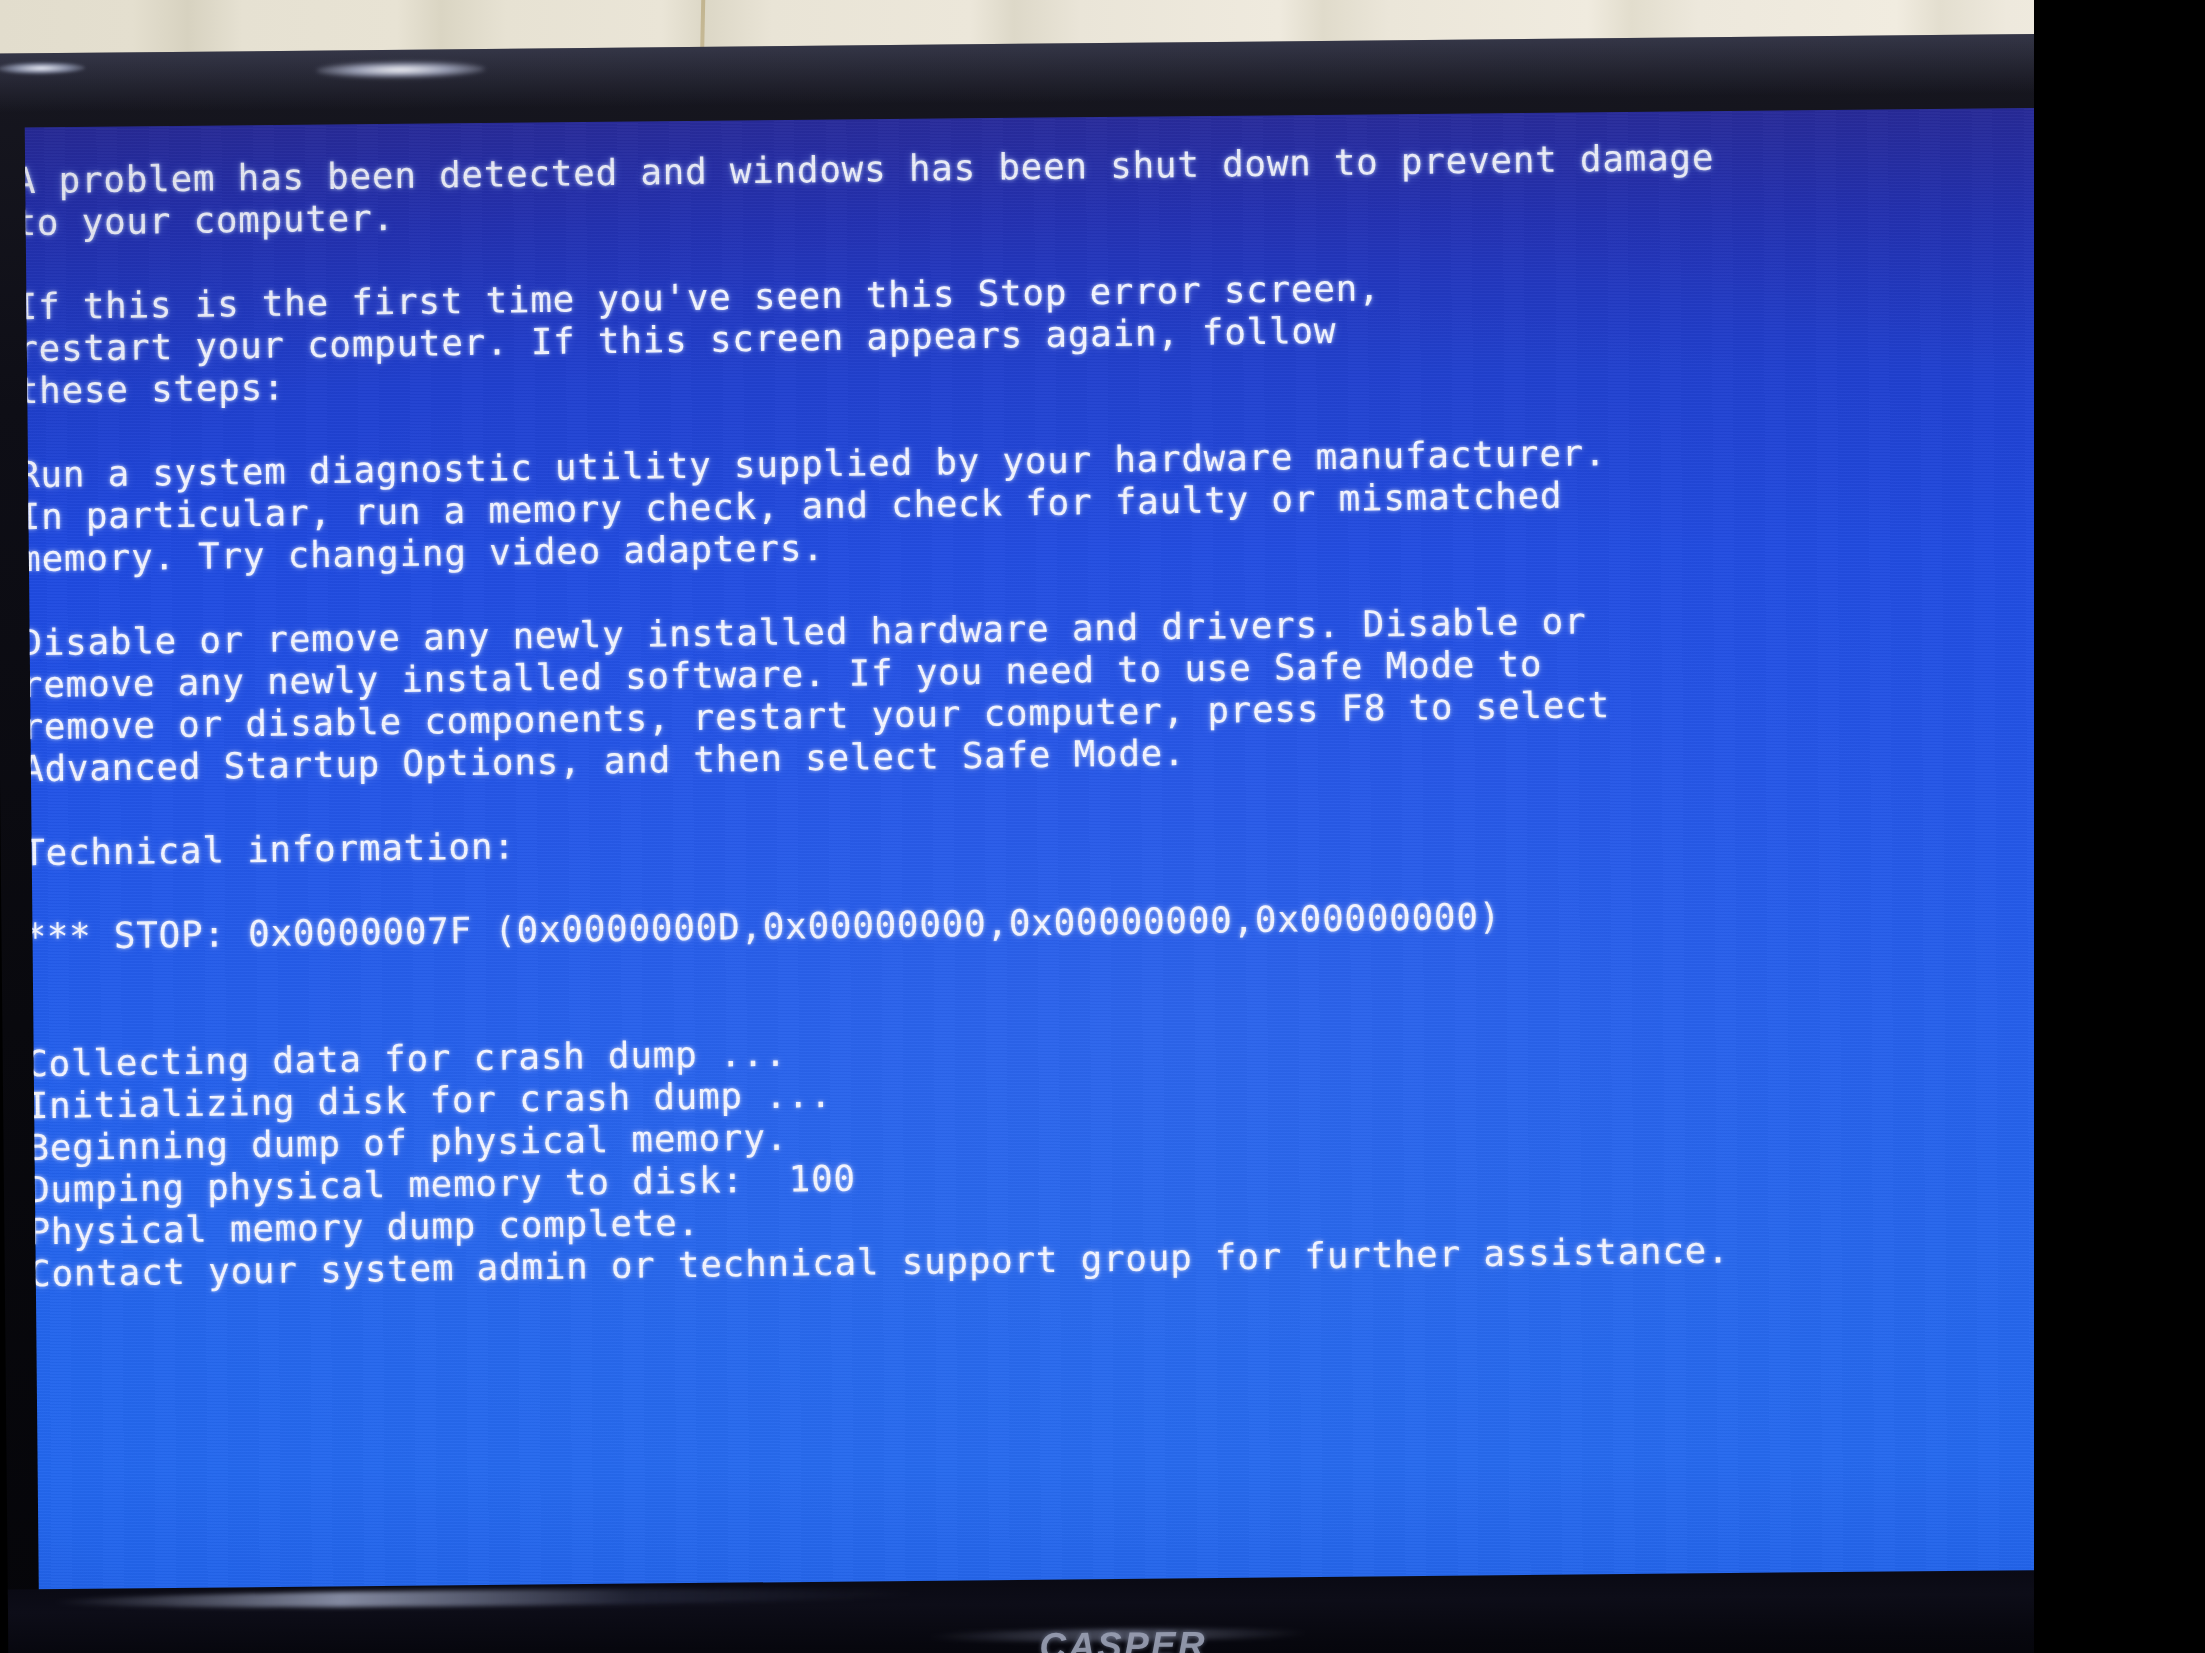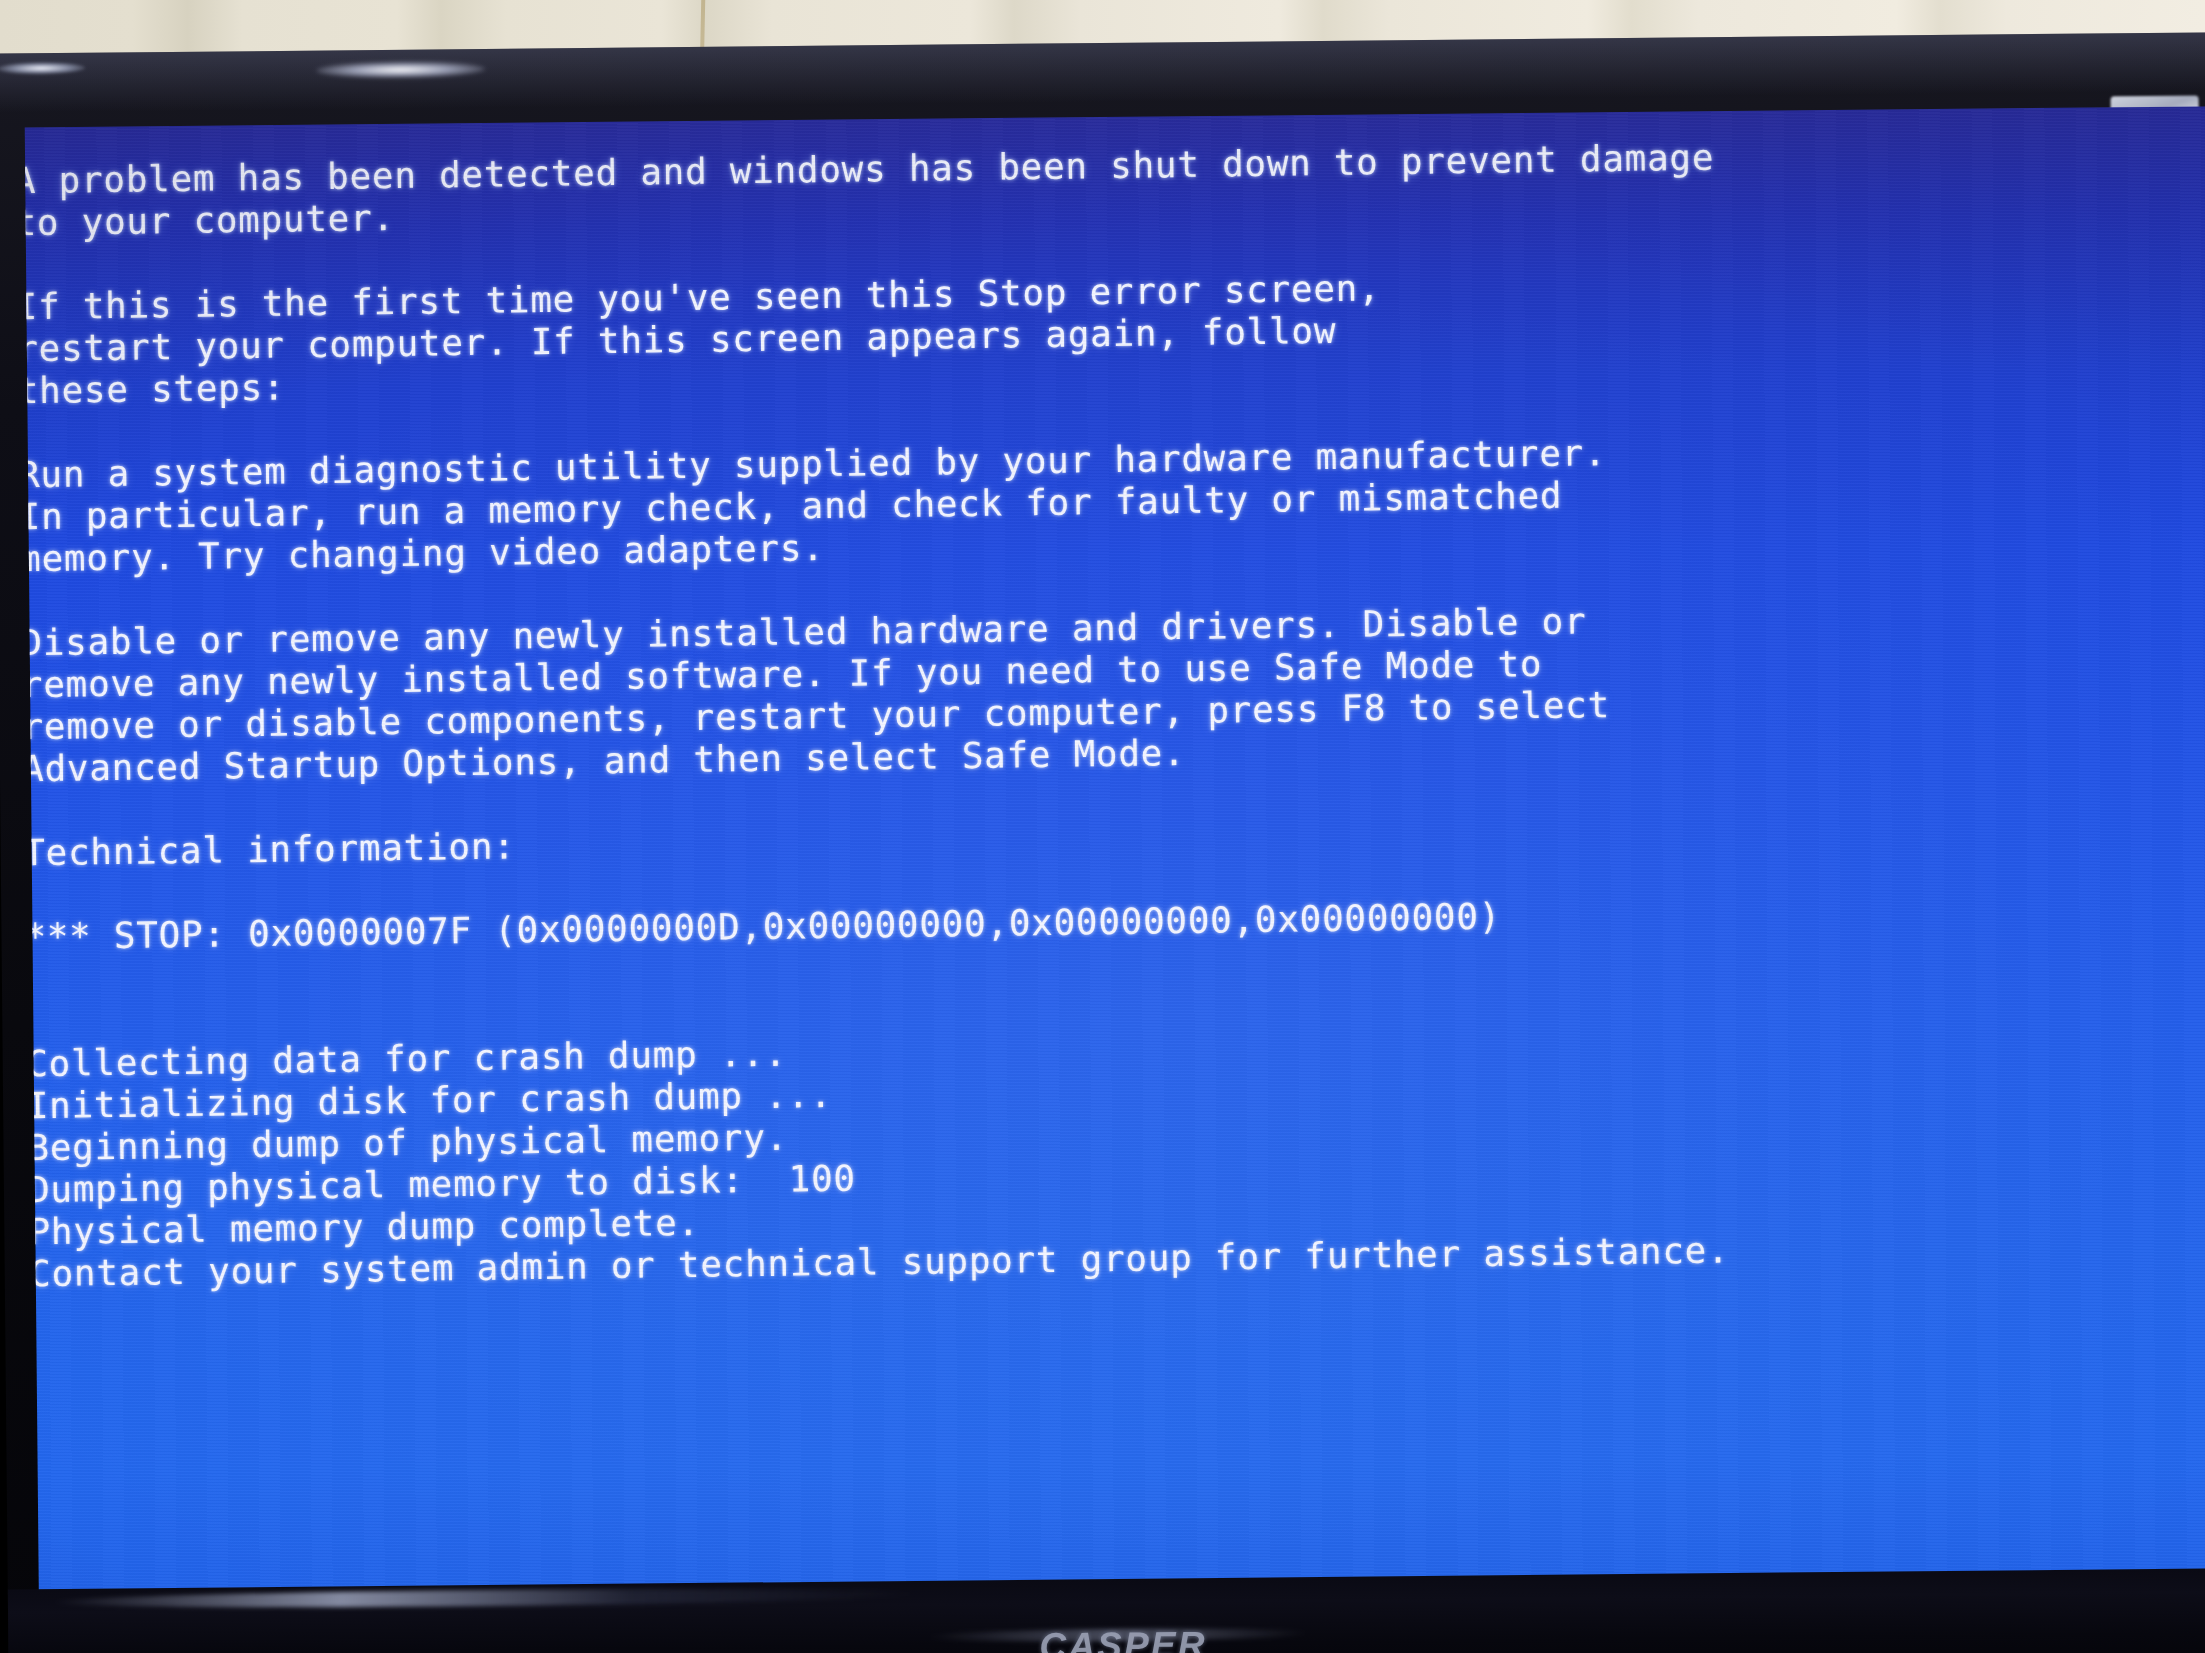--- a/index.html
+++ b/index.html
@@ -1,18 +1,18 @@
 <!DOCTYPE html>
 <html style="font-size:11.8px"><head>
 <meta charset="utf-8">
 <style>
   html,body{margin:0;padding:0;background:#000;}
   #stage{
     position:relative;
-    width:2205px;height:1654px;
+    width:2034px;height:1654px;
     overflow:hidden;
     font-family:"DejaVu Sans Mono","Liberation Mono",monospace;
   }
 
   
   .wall{
     position:absolute;left:0;top:0;width:2205px;height:221px;
     background:
       linear-gradient(90deg,
         #e2ddcd 0%,  #e4dfcf 6%,  #d7d2c0 8.5%, #e6e1d2 11%,

